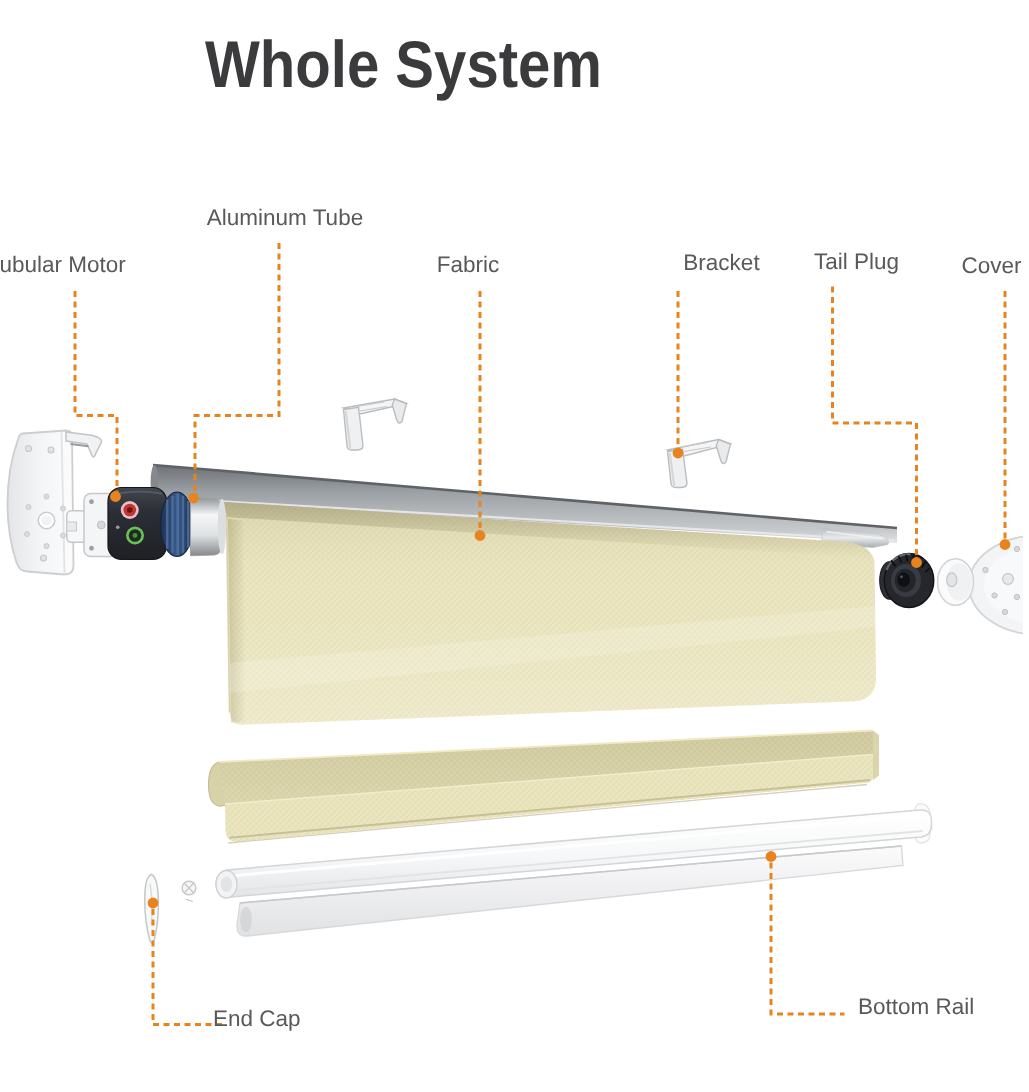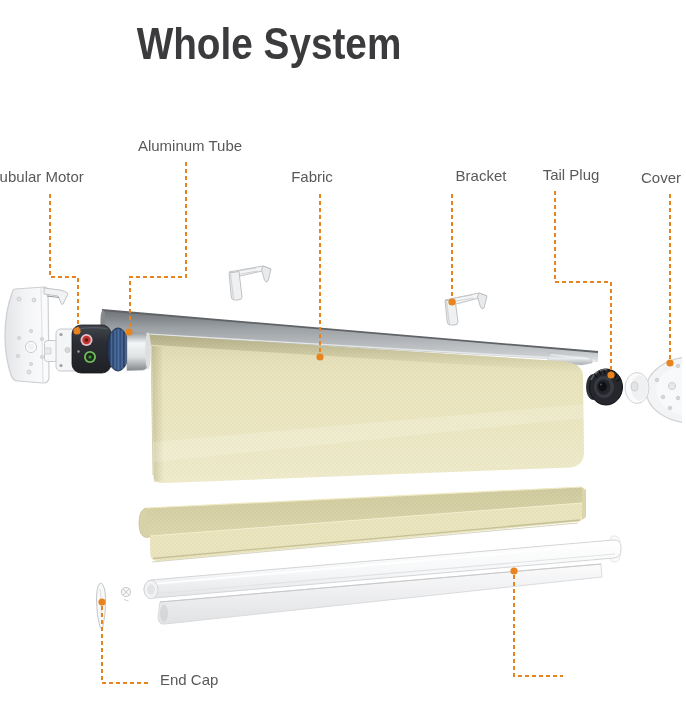--- a/index.html
+++ b/index.html
@@ -22,21 +22,21 @@
   .lbl{
     position:absolute;font-size:15px;line-height:1.05;color:var(--label-text);
     white-space:nowrap;
   }
   #lbl-aluminum-tube{left:190px;top:138px;transform:translateX(-50%);}
   #lbl-tubular-motor{left:-9px;top:169px;}
   #lbl-fabric{left:312px;top:169px;transform:translateX(-50%);}
   #lbl-bracket{left:453px;top:168px;transform:translateX(-50%);margin-left:28px;}
   #lbl-tail-plug{left:571px;top:167px;transform:translateX(-50%);}
   #lbl-cover{left:641px;top:170px;}
-  #lbl-end-cap{left:160px;top:672px;}
+  #lbl-end-cap{left:142px;top:672px;}
   #lbl-bottom-rail{left:572px;top:664px;}
   svg.diagram{position:absolute;left:0;top:0;}
   .leader{stroke:var(--accent-orange);stroke-width:2;fill:none;stroke-dasharray:4 3;}
   .dot{fill:var(--accent-orange);stroke:none;}
 </style>
 </head>
 <body>
 
 <div class="stage">
 
@@ -289,13 +289,14 @@
     </g>
   </svg>
 
   <div class="lbl" id="lbl-aluminum-tube">Aluminum Tube</div>
   <div class="lbl" id="lbl-tubular-motor">Tubular Motor</div>
   <div class="lbl" id="lbl-fabric">Fabric</div>
   <div class="lbl" id="lbl-bracket">Bracket</div>
   <div class="lbl" id="lbl-tail-plug">Tail Plug</div>
   <div class="lbl" id="lbl-cover">Cover</div>
   <div class="lbl" id="lbl-end-cap">End Cap</div>
+  <div class="lbl" id="lbl-bottom-rail">Bottom Rail</div>
 </div>
 
 </body></html>

